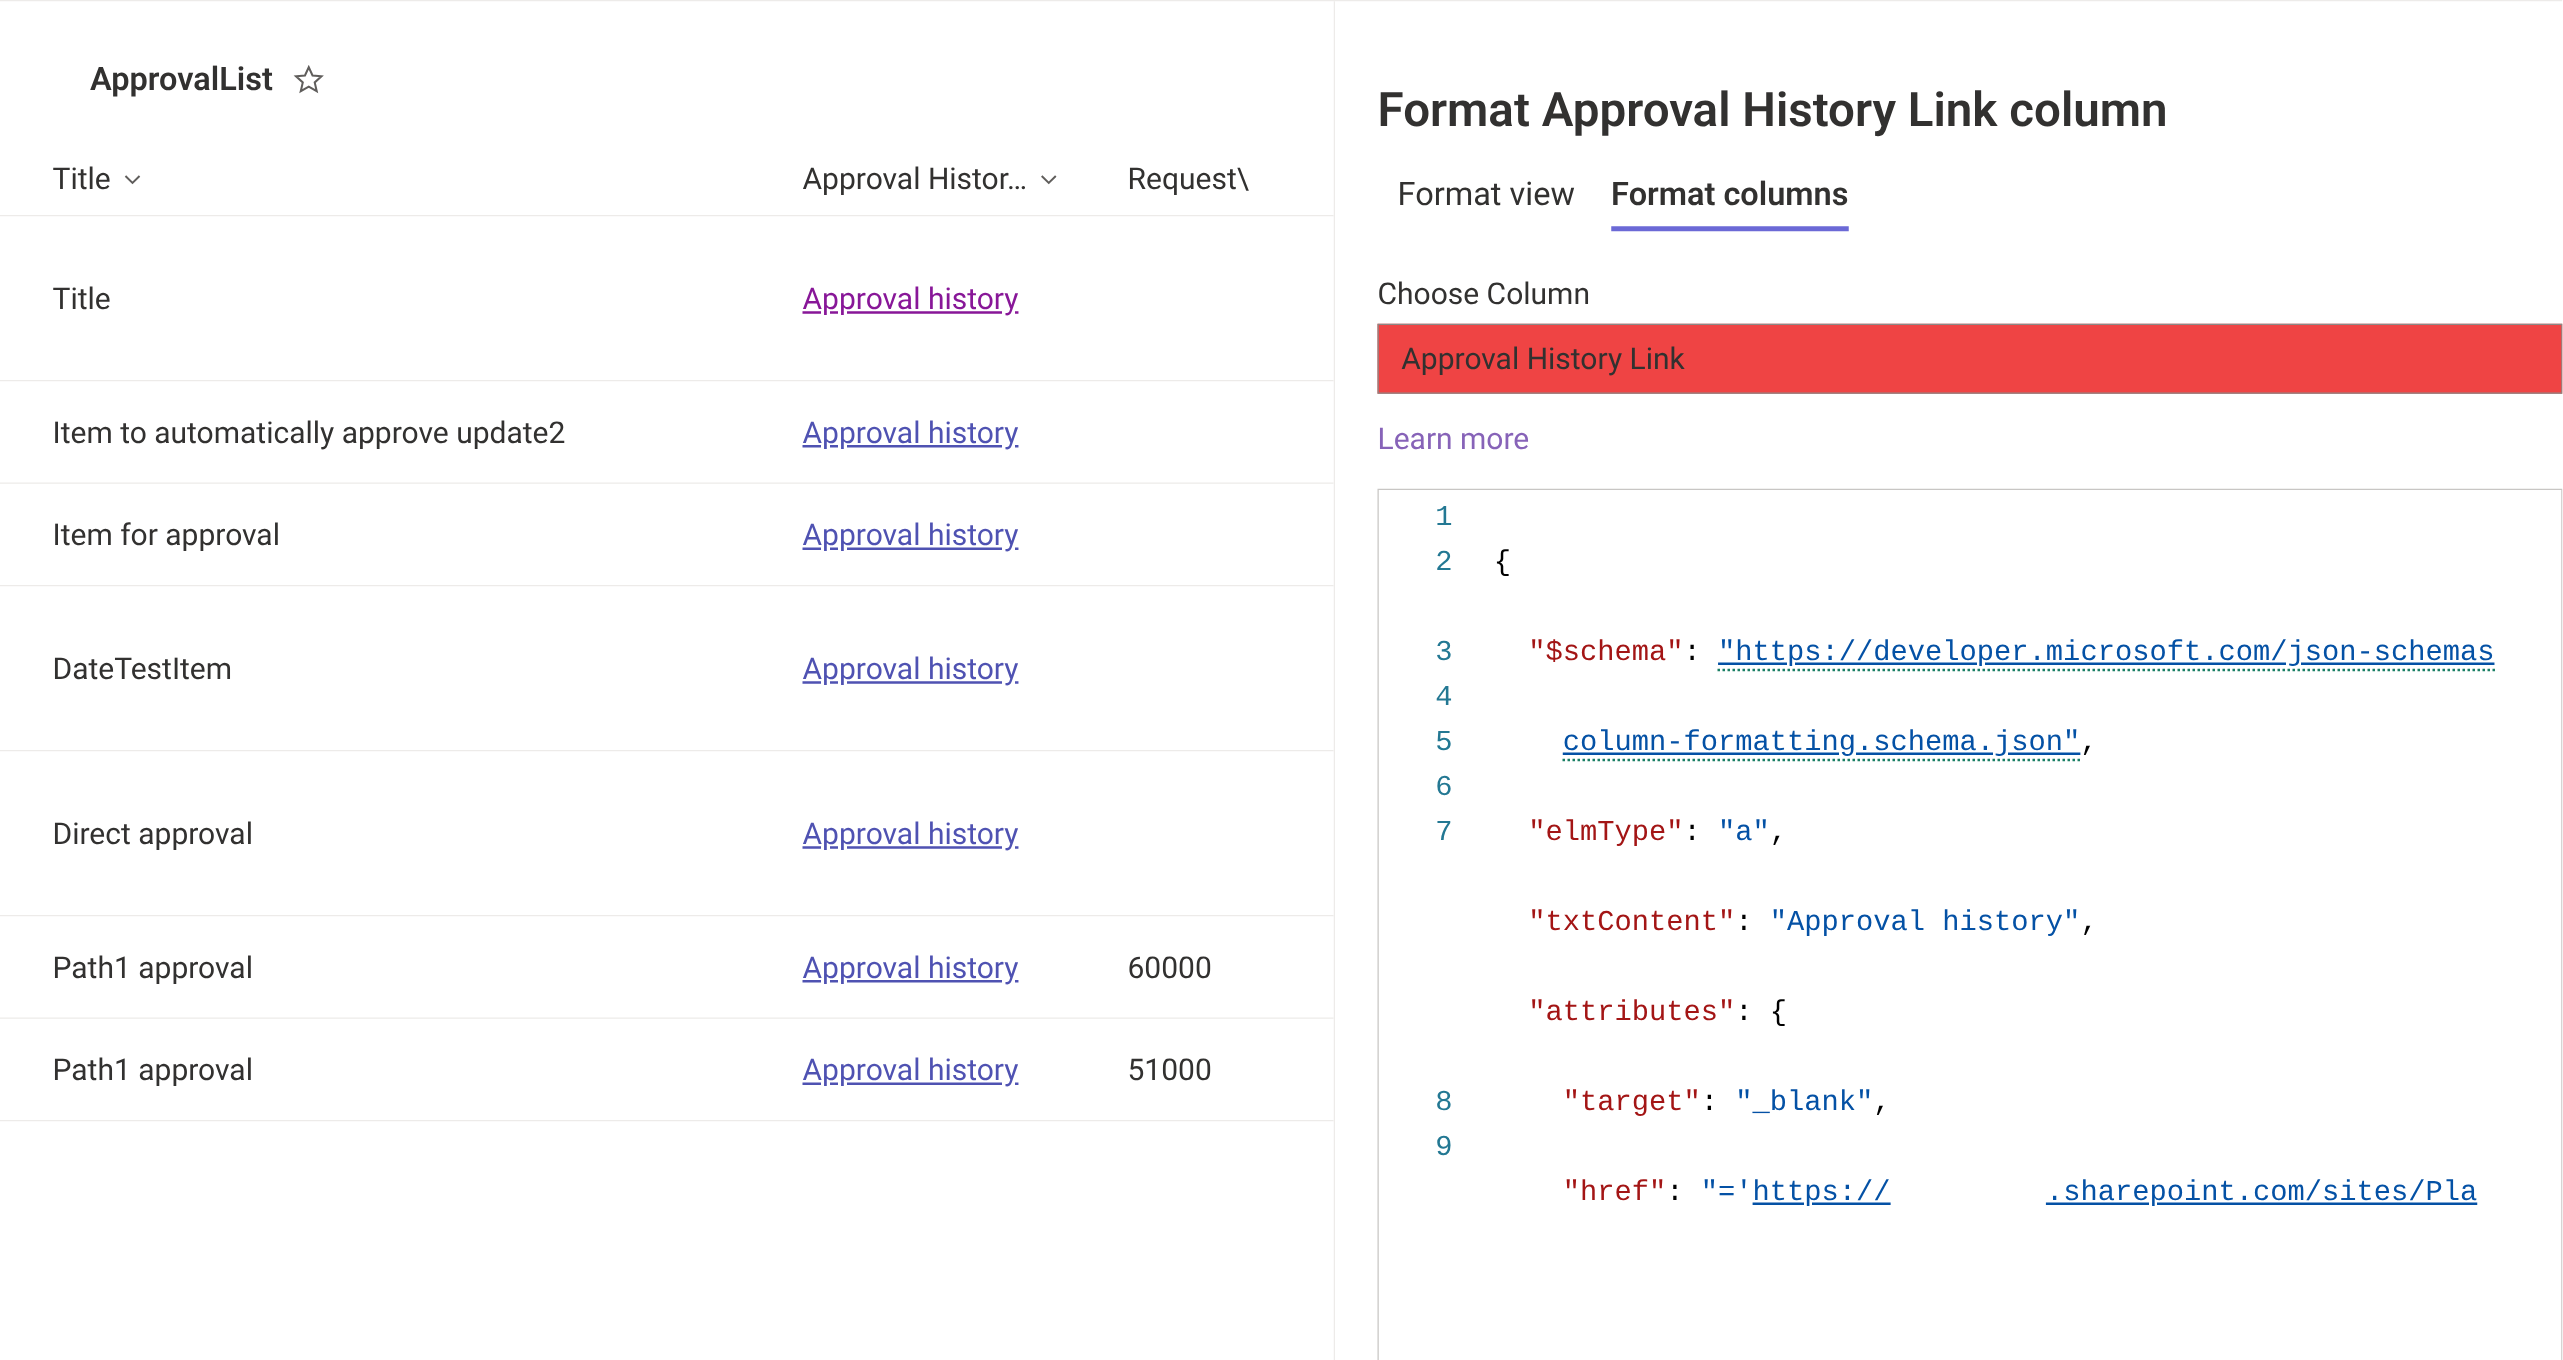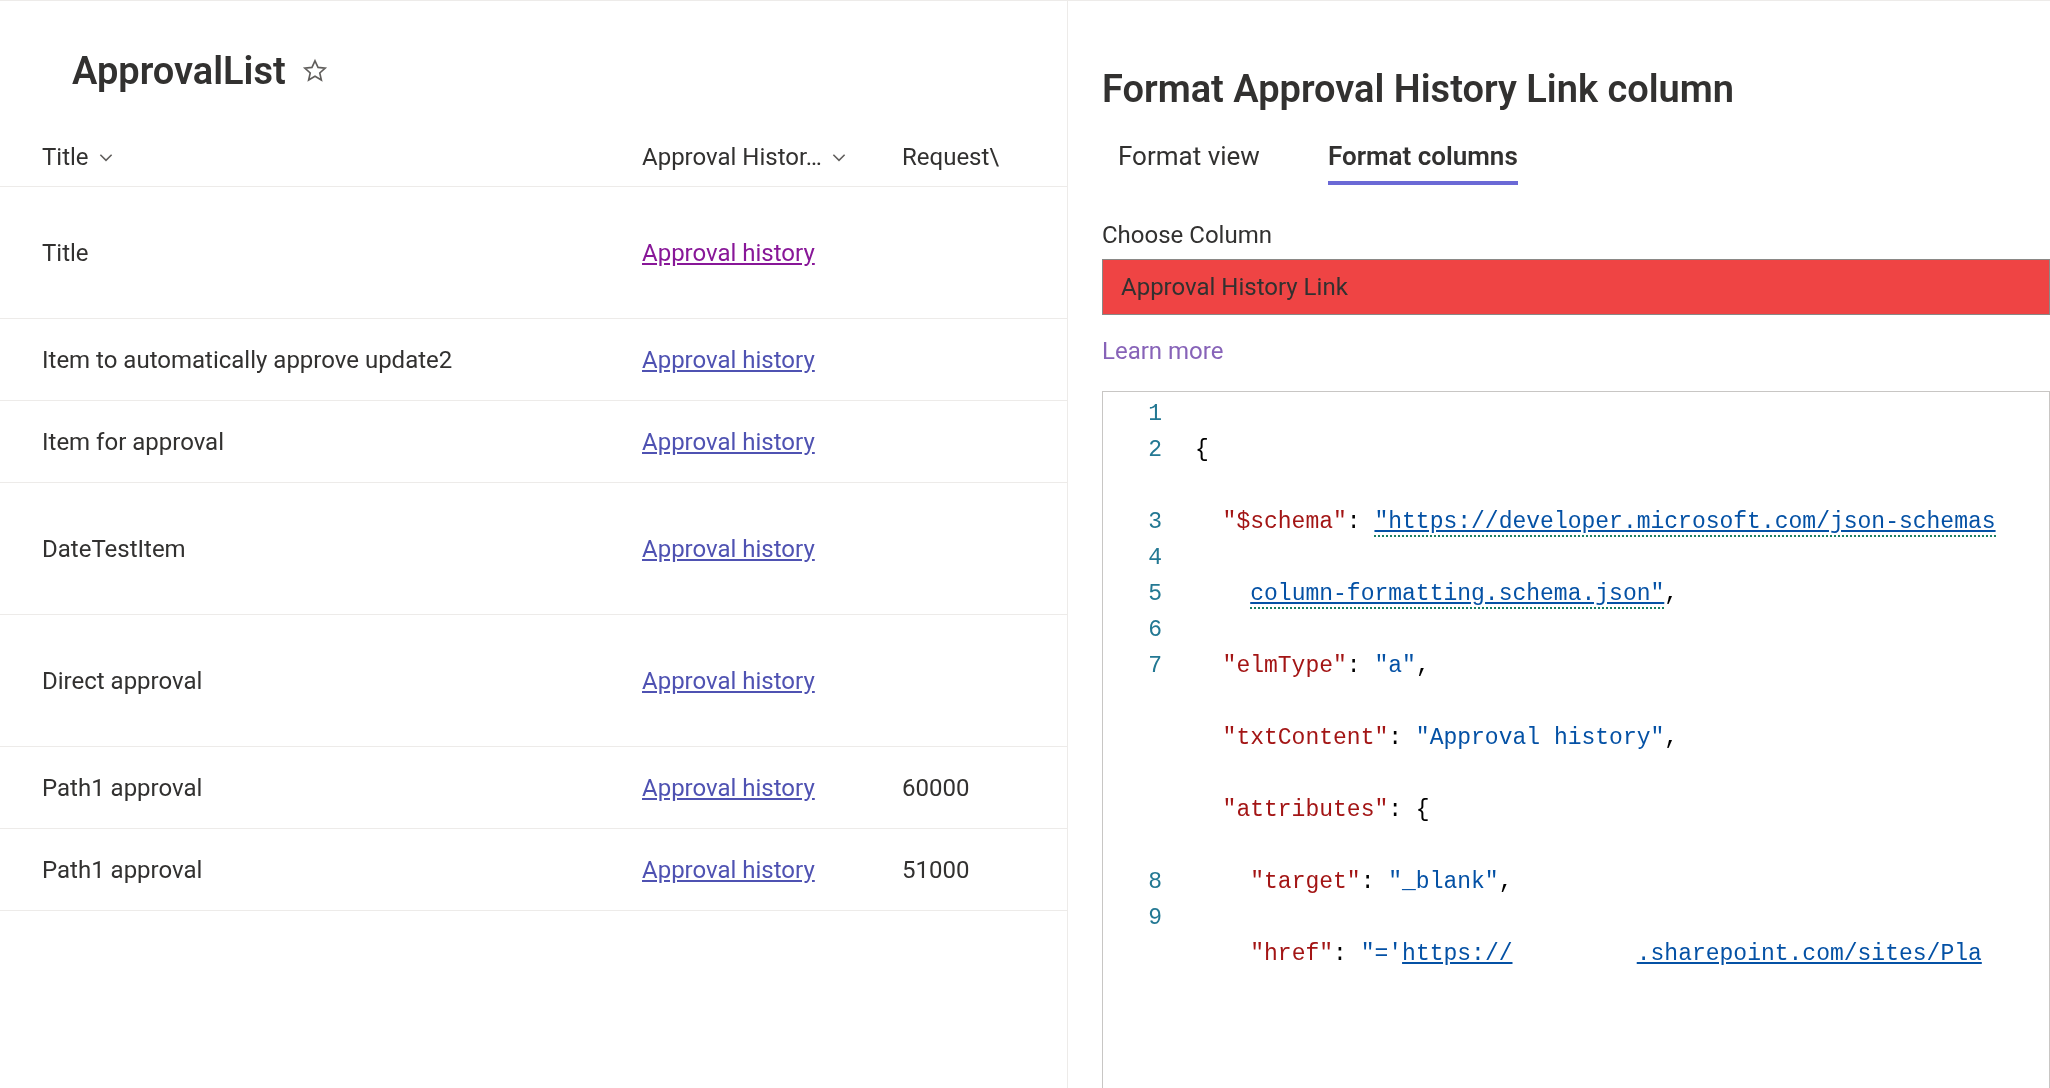--- a/index.html
+++ b/index.html
@@ -26,21 +26,21 @@
     border-right: 1px solid #edebe9;
     padding: 0;
     overflow: hidden;
   }
   .list-title-row {
     display: flex;
     align-items: center;
     padding: 48px 0 34px 72px;
   }
   .list-title {
-    font-size: 38px;
+    font-size: 26px;
     font-weight: 600;
   }
   .star-icon {
     width: 26px; height: 26px;
     margin-left: 16px;
     color: #605e5c;
   }
   .grid {
     width: 100%;
   }
@@ -89,21 +89,21 @@
     min-width: 0;
   }
   .pane-title {
     font-size: 38px;
     font-weight: 600;
     margin-bottom: 30px;
     margin-top: 26px;
   }
   .tabs {
     display: flex;
-    gap: 68px;
+    gap: 29px;
     padding-left: 16px;
     margin-bottom: 36px;
   }
   .tab {
     font-size: 26px;
     padding-bottom: 10px;
     cursor: pointer;
     color: #323130;
   }
   .tab.active {

